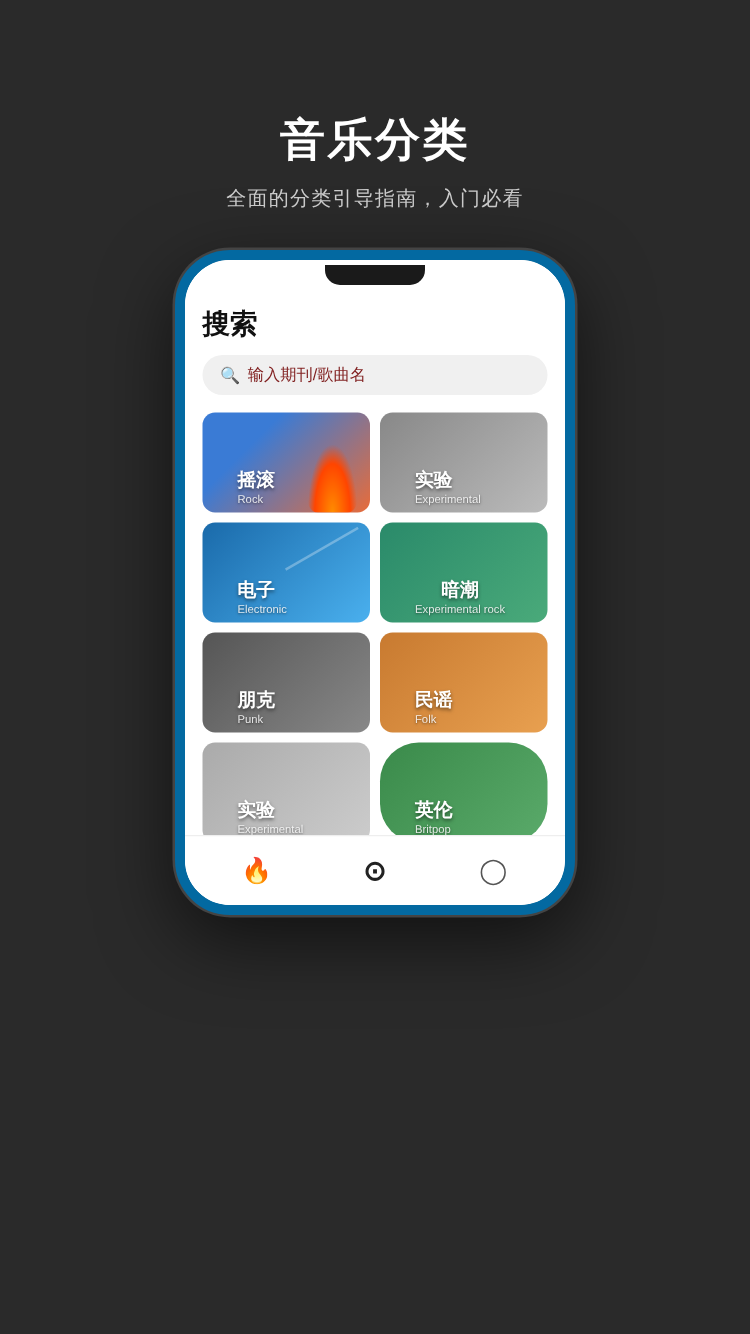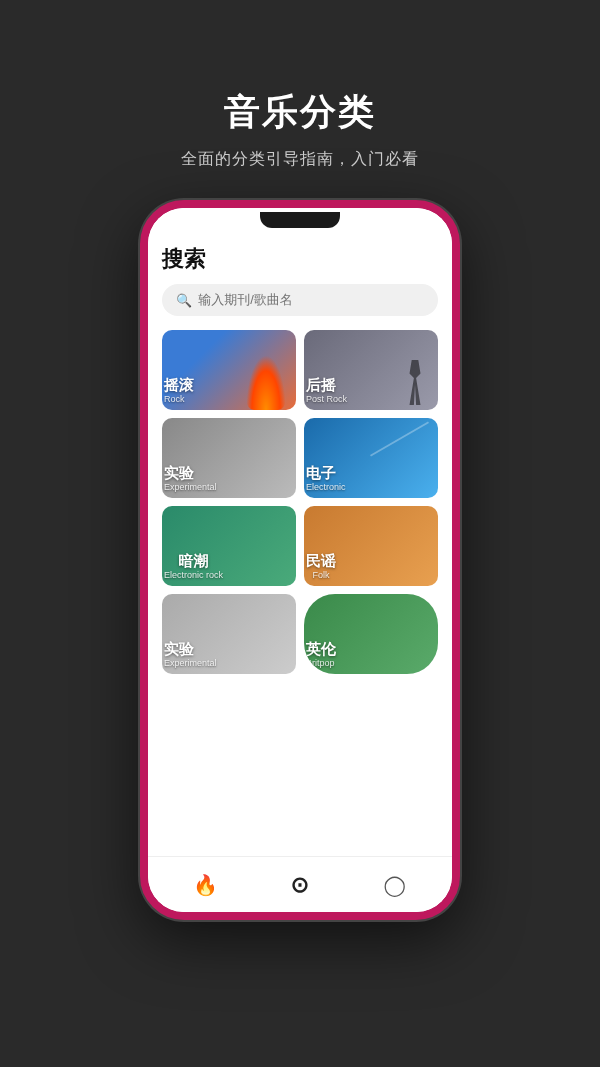--- a/index.html
+++ b/index.html
@@ -30,24 +30,24 @@
 
     .page-subtitle {
       font-size: 16px;
       color: #ccc;
       letter-spacing: 1px;
     }
 
     
     .phone-frame {
       width: 320px;
-      height: 720px;
+      height: 532px;
       background: #f2f2f2;
       border-radius: 44px;
-      border: 8px solid #be185d;
+      border: 8px solid #0369a1;
       box-shadow: 0 0 0 2px #444, 0 20px 60px rgba(0,0,0,0.6);
       overflow: hidden;
       position: relative;
       display: flex;
       flex-direction: column;
     }
 
     
     .phone-screen {
       flex: 1;
@@ -101,21 +101,21 @@
       gap: 6px;
     }
 
     .search-icon-inner {
       font-size: 13px;
       color: #999;
     }
 
     .search-placeholder {
       font-size: 13px;
-      color: #737373;
+      color: #7f1d1d;
     }
 
     
     .genre-grid {
       display: grid;
       grid-template-columns: 1fr 1fr;
       gap: 8px;
       padding-bottom: 10px;
     }
 
@@ -146,21 +146,20 @@
       text-align: center;
     }
     .card-ambient {
       background: linear-gradient(135deg, #7a9aaa 0%, #aabbcc 100%);
     }
     .card-punk {
       background: linear-gradient(135deg, #555 0%, #888 100%);
     }
     .card-folk {
       background: linear-gradient(135deg, #c87a30 0%, #e8a050 100%);
-      text-align: center;
     }
     .card-experimental2 {
       background: linear-gradient(135deg, #aaa 0%, #ccc 100%);
     }
     .card-britpop {
       background: linear-gradient(135deg, #3a8a4a 0%, #5aaa6a 100%);
       border-radius: 31px;
     }
 
     
@@ -181,21 +180,21 @@
       top: 10px;
       width: 14px;
       height: 20px;
       background: rgba(255,200,50,0.7);
       border-radius: 3px;
     }
 
     .card-text {
       position: absolute;
       bottom: 6px;
-      left: 2px;
+      left: 28px;
     }
 
     .card-chinese {
       font-size: 15px;
       font-weight: 700;
       color: white;
       text-shadow: 0 1px 3px rgba(0,0,0,0.5);
       display: block;
       line-height: 1.2;
     }
@@ -284,44 +283,43 @@
 
       <div class="genre-grid" id="genre-grid">
 
       <div class="genre-card card-rock">
             <div class="flame-deco"></div>
             <div class="card-text">
               <span class="card-chinese">摇滚</span>
               <span class="card-english">Rock</span>
             </div>
           </div>
-          <div class="genre-card card-postrock">
-            <div class="walking-person"></div>
-            <div class="card-text">
-              <span class="card-chinese">后摇</span>
-              <span class="card-english">Post Rock</span>
-            </div>
-          </div>
           <div class="genre-card card-experimental">
             <div class="card-text">
               <span class="card-chinese">实验</span>
               <span class="card-english">Experimental</span>
             </div>
           </div>
           <div class="genre-card card-electronic">
             <div class="card-decorative-line"></div>
             <div class="card-text">
               <span class="card-chinese">电子</span>
               <span class="card-english">Electronic</span>
             </div>
           </div>
           <div class="genre-card card-psychedelic">
             <div class="card-text">
               <span class="card-chinese">暗潮</span>
-              <span class="card-english">Electronic rock</span>
+              <span class="card-english">Experimental rock</span>
+            </div>
+          </div>
+          <div class="genre-card card-punk">
+            <div class="card-text">
+              <span class="card-chinese">朋克</span>
+              <span class="card-english">Punk</span>
             </div>
           </div>
           <div class="genre-card card-folk">
             <div class="card-text">
               <span class="card-chinese">民谣</span>
               <span class="card-english">Folk</span>
             </div>
           </div>
           <div class="genre-card card-experimental2">
             <div class="card-text">

